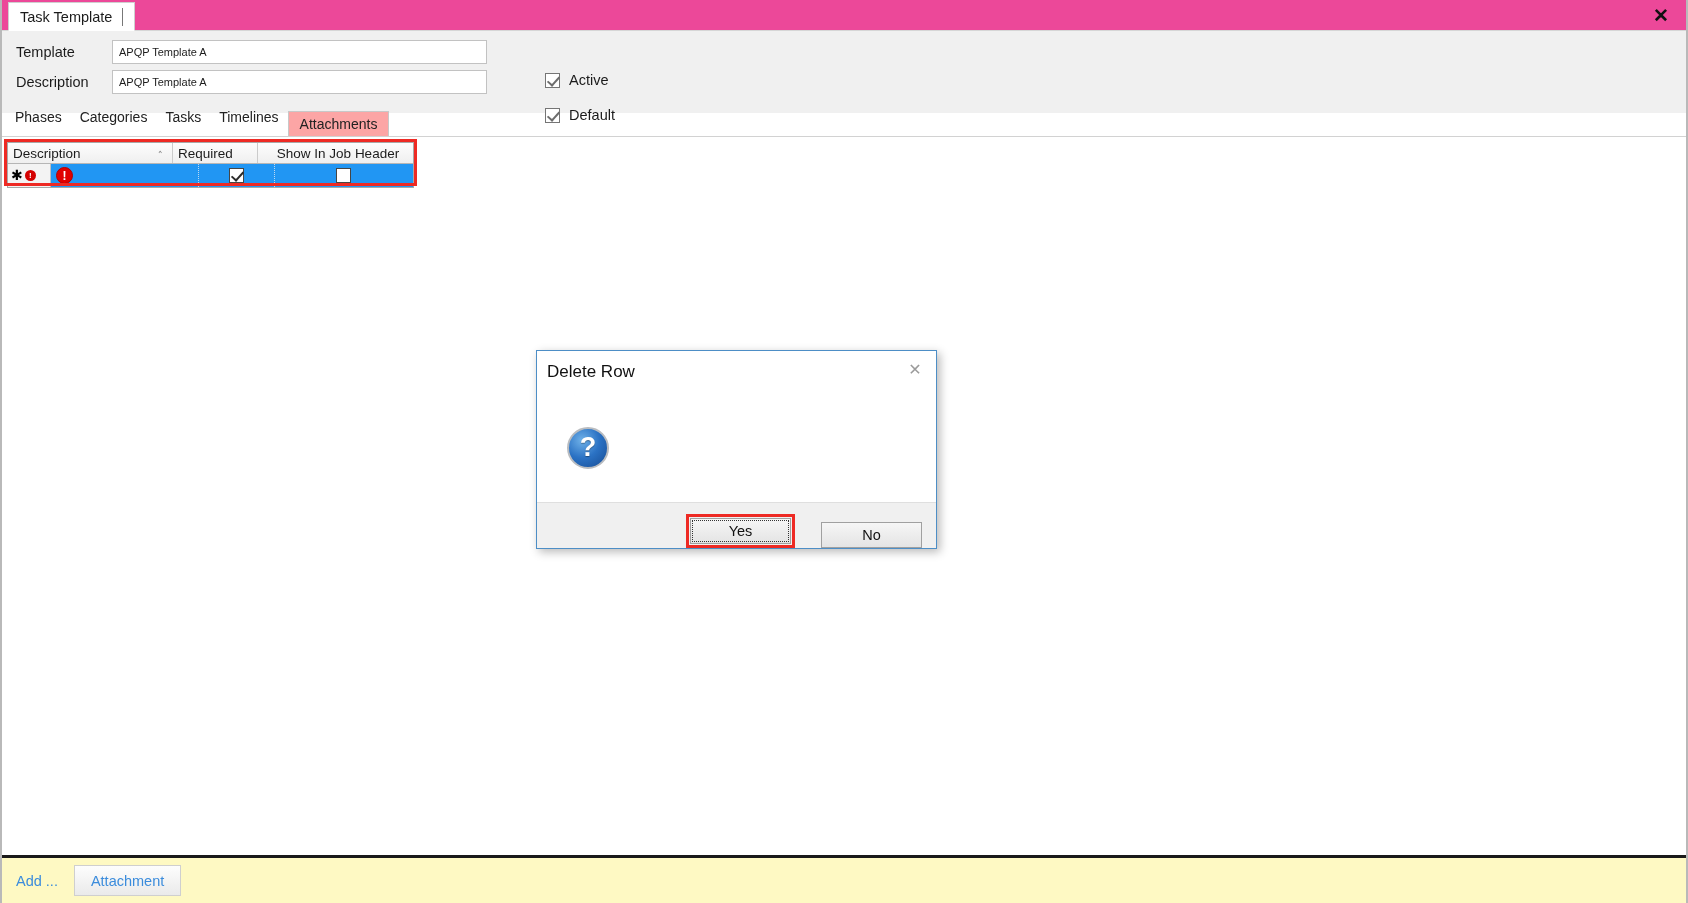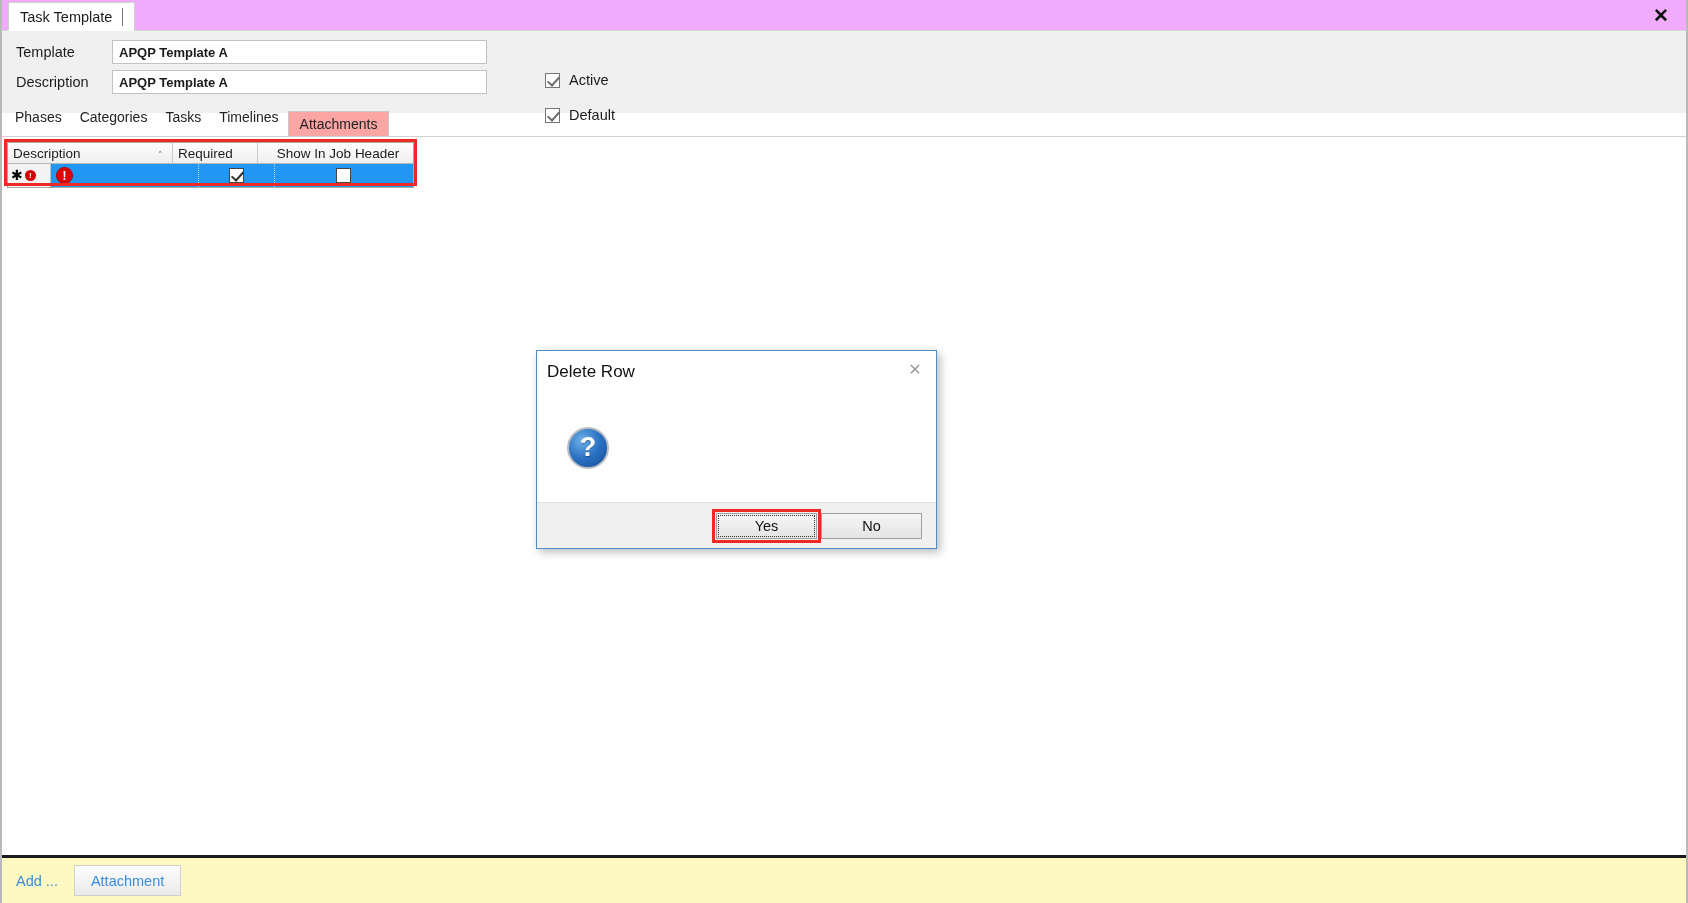--- a/index.html
+++ b/index.html
@@ -17,21 +17,21 @@
     height: 903px;
     background: #ffffff;
     border-left: 2px solid #b9b9b9;
     border-right: 2px solid #b9b9b9;
   }
 
   
   .titlebar {
     position: absolute; left: 0; top: 0;
     width: 100%; height: 31px;
-    background: #f0abfc;
+    background: #ec4899;
     border-bottom: 1px solid #d6d6d6;
   }
   .doc-tab {
     position: absolute; left: 6px; top: 2px;
     height: 29px;
     padding: 0 11px 0 11px;
     background: #ffffff;
     border: 1px solid #cfcfcf;
     border-bottom: 1px solid #ffffff;
     display: flex; align-items: center;
@@ -69,26 +69,25 @@
   .lbl-template    { left: 14px; top: 13px; }
   .lbl-description { left: 14px; top: 43px; }
 
   .text-input {
     position: absolute;
     left: 110px;
     width: 375px;
     height: 24px;
     background: #ffffff;
     border: 1px solid #c2c2c2;
-    font-size: 13px;
+    font-size: 11px;
     color: #1b1b1b;
     padding: 0 6px;
     font-family: "Liberation Sans", sans-serif;
     line-height: 22px;
-    font-weight: bold;
   }
   .inp-template    { top: 9px; }
   .inp-description { top: 39px; }
 
   .chk-row {
     position: absolute;
     left: 543px;
     display: flex; align-items: center;
     font-size: 14.5px; color: #1b1b1b;
   }
@@ -312,24 +311,24 @@
     font-size: 14.8px;
     color: #111;
     line-height: 20px;
   }
   .dlg-foot {
     position: absolute; left: 0; bottom: 0;
     width: 100%; height: 46px;
     background: #f0f0f0;
     border-top: 1px solid #dfdfdf;
     display: flex;
-    align-items: center;
+    align-items: flex-end;
     justify-content: flex-end;
     padding-right: 14px;
-    gap: 0;
+    gap: 26px;
   }
   .dlg-btn {
     width: 101px; height: 26px;
     background: linear-gradient(#f6f6f6, #e4e4e4);
     border: 1px solid #a0a0a0;
     font-size: 14.5px;
     color: #111;
     font-family: "Liberation Sans", sans-serif;
     cursor: pointer;
     display: flex; align-items: center; justify-content: center;

